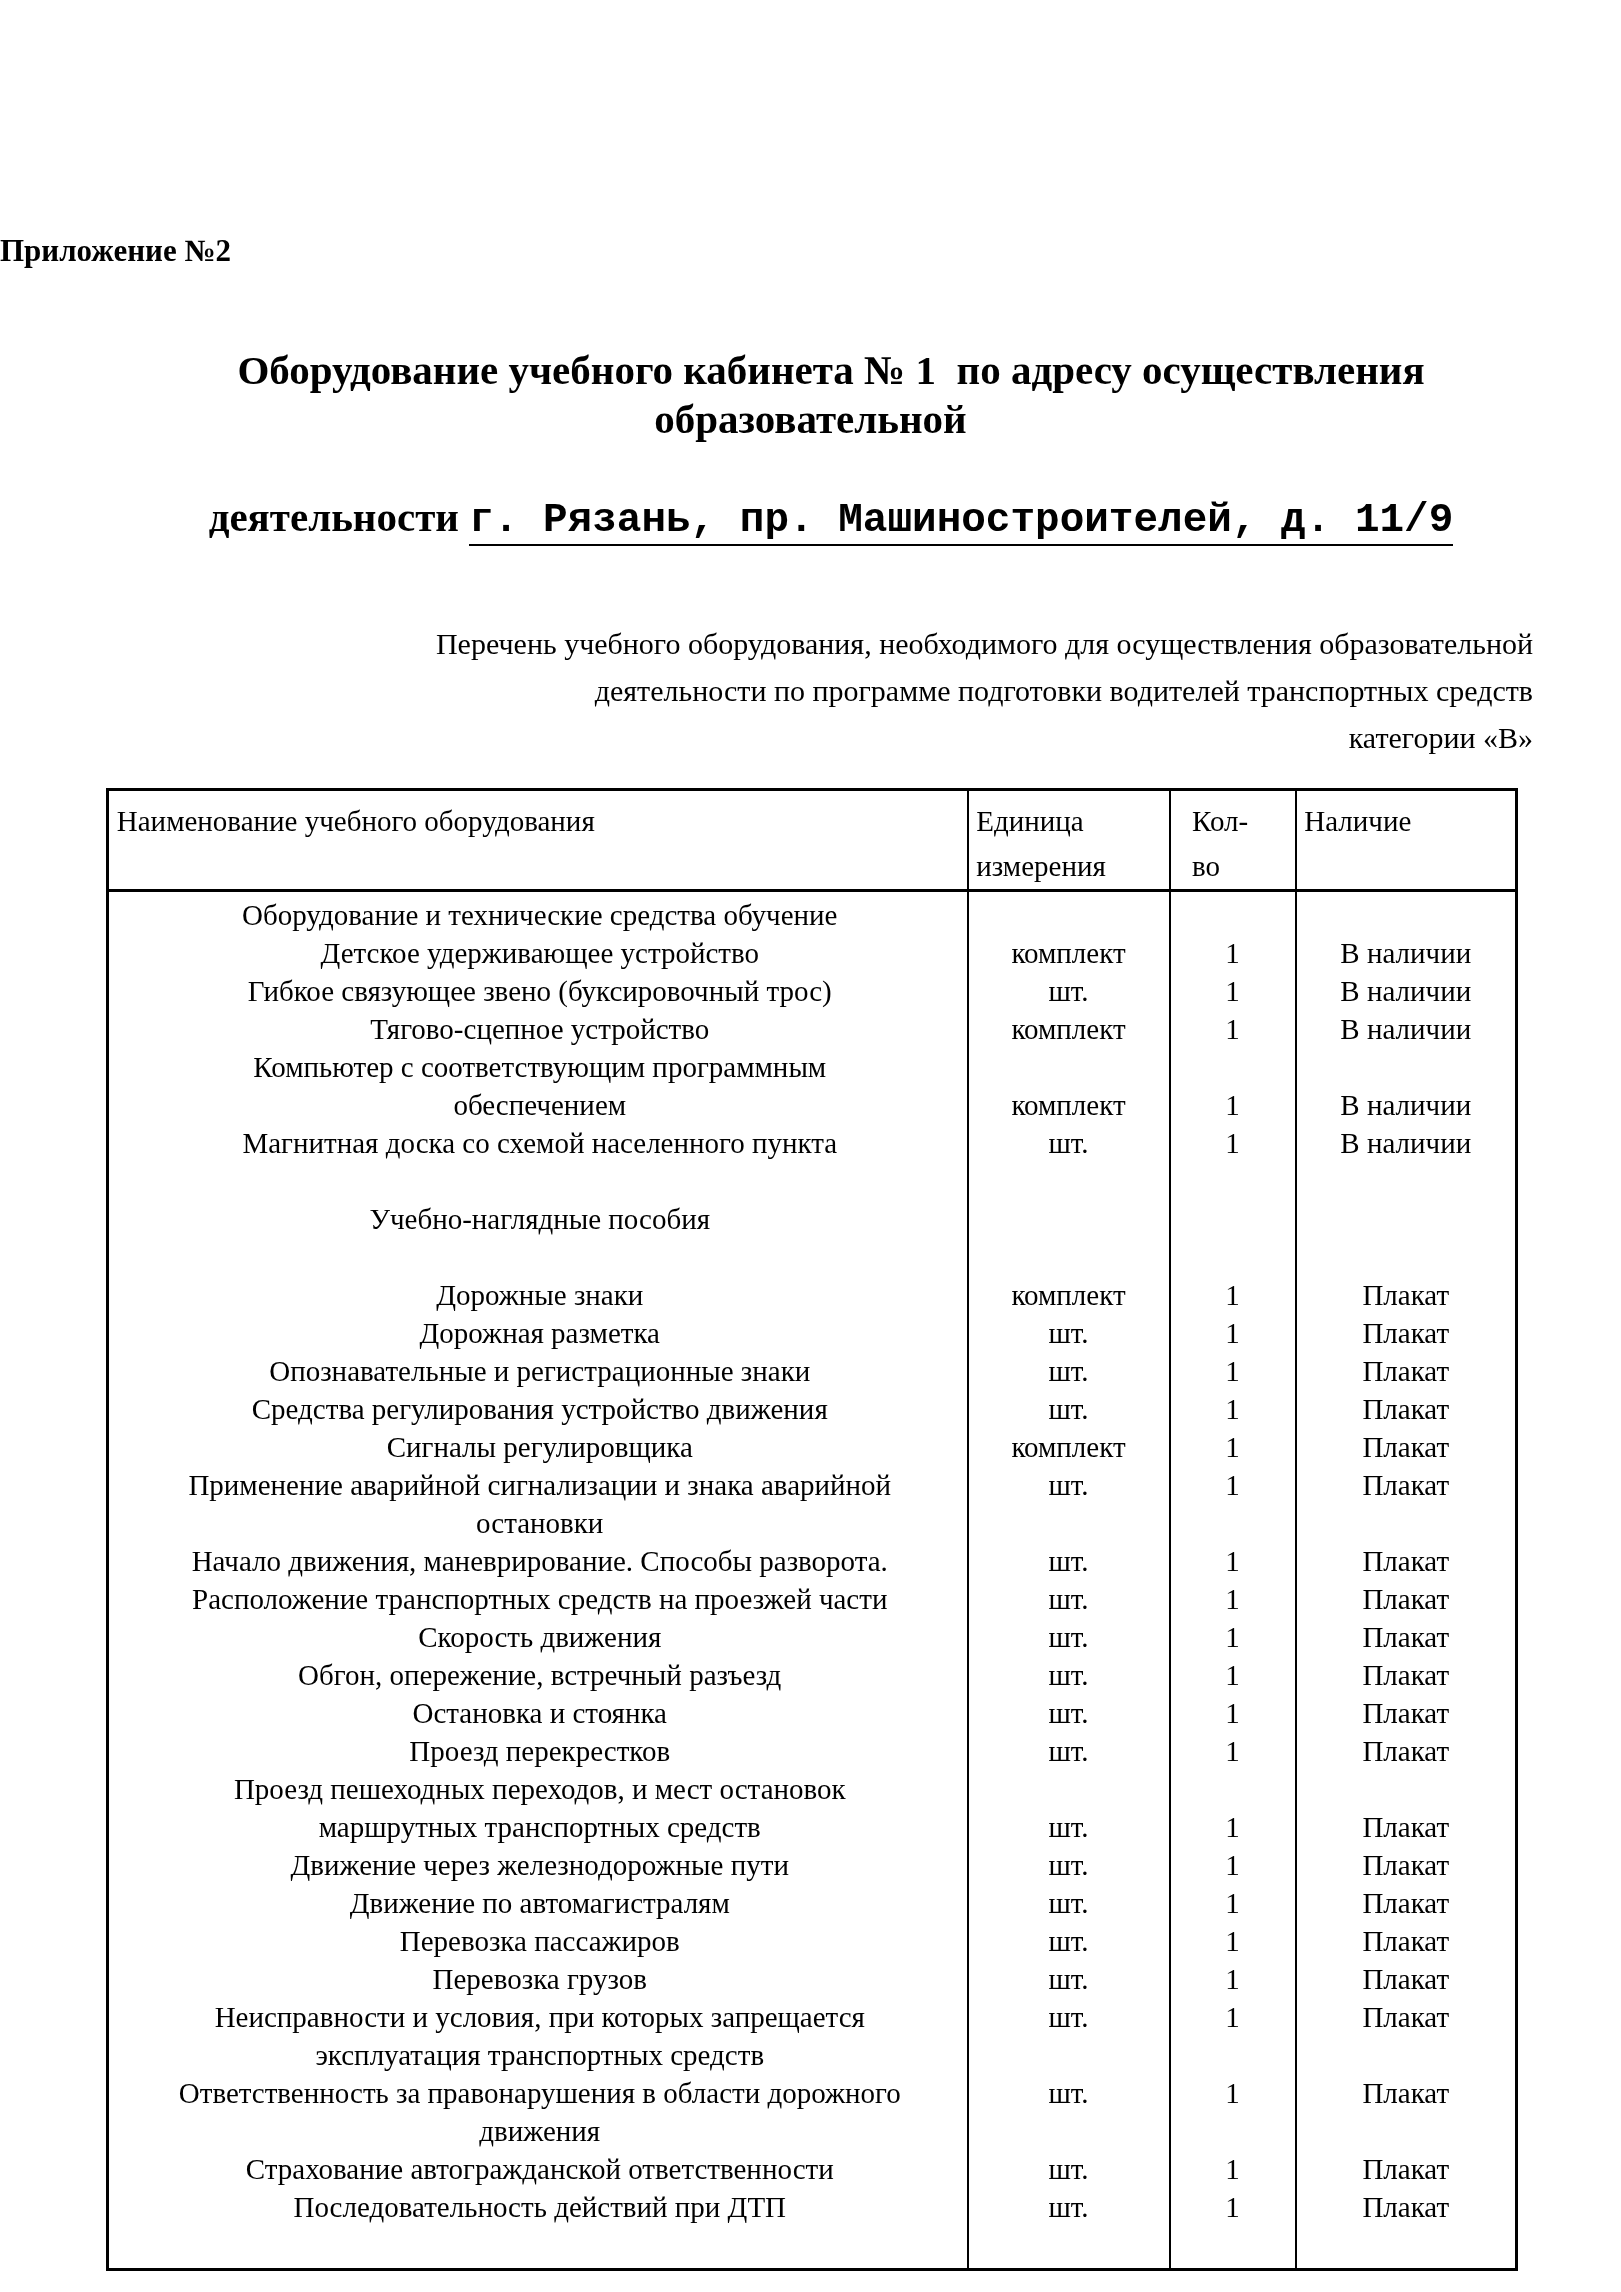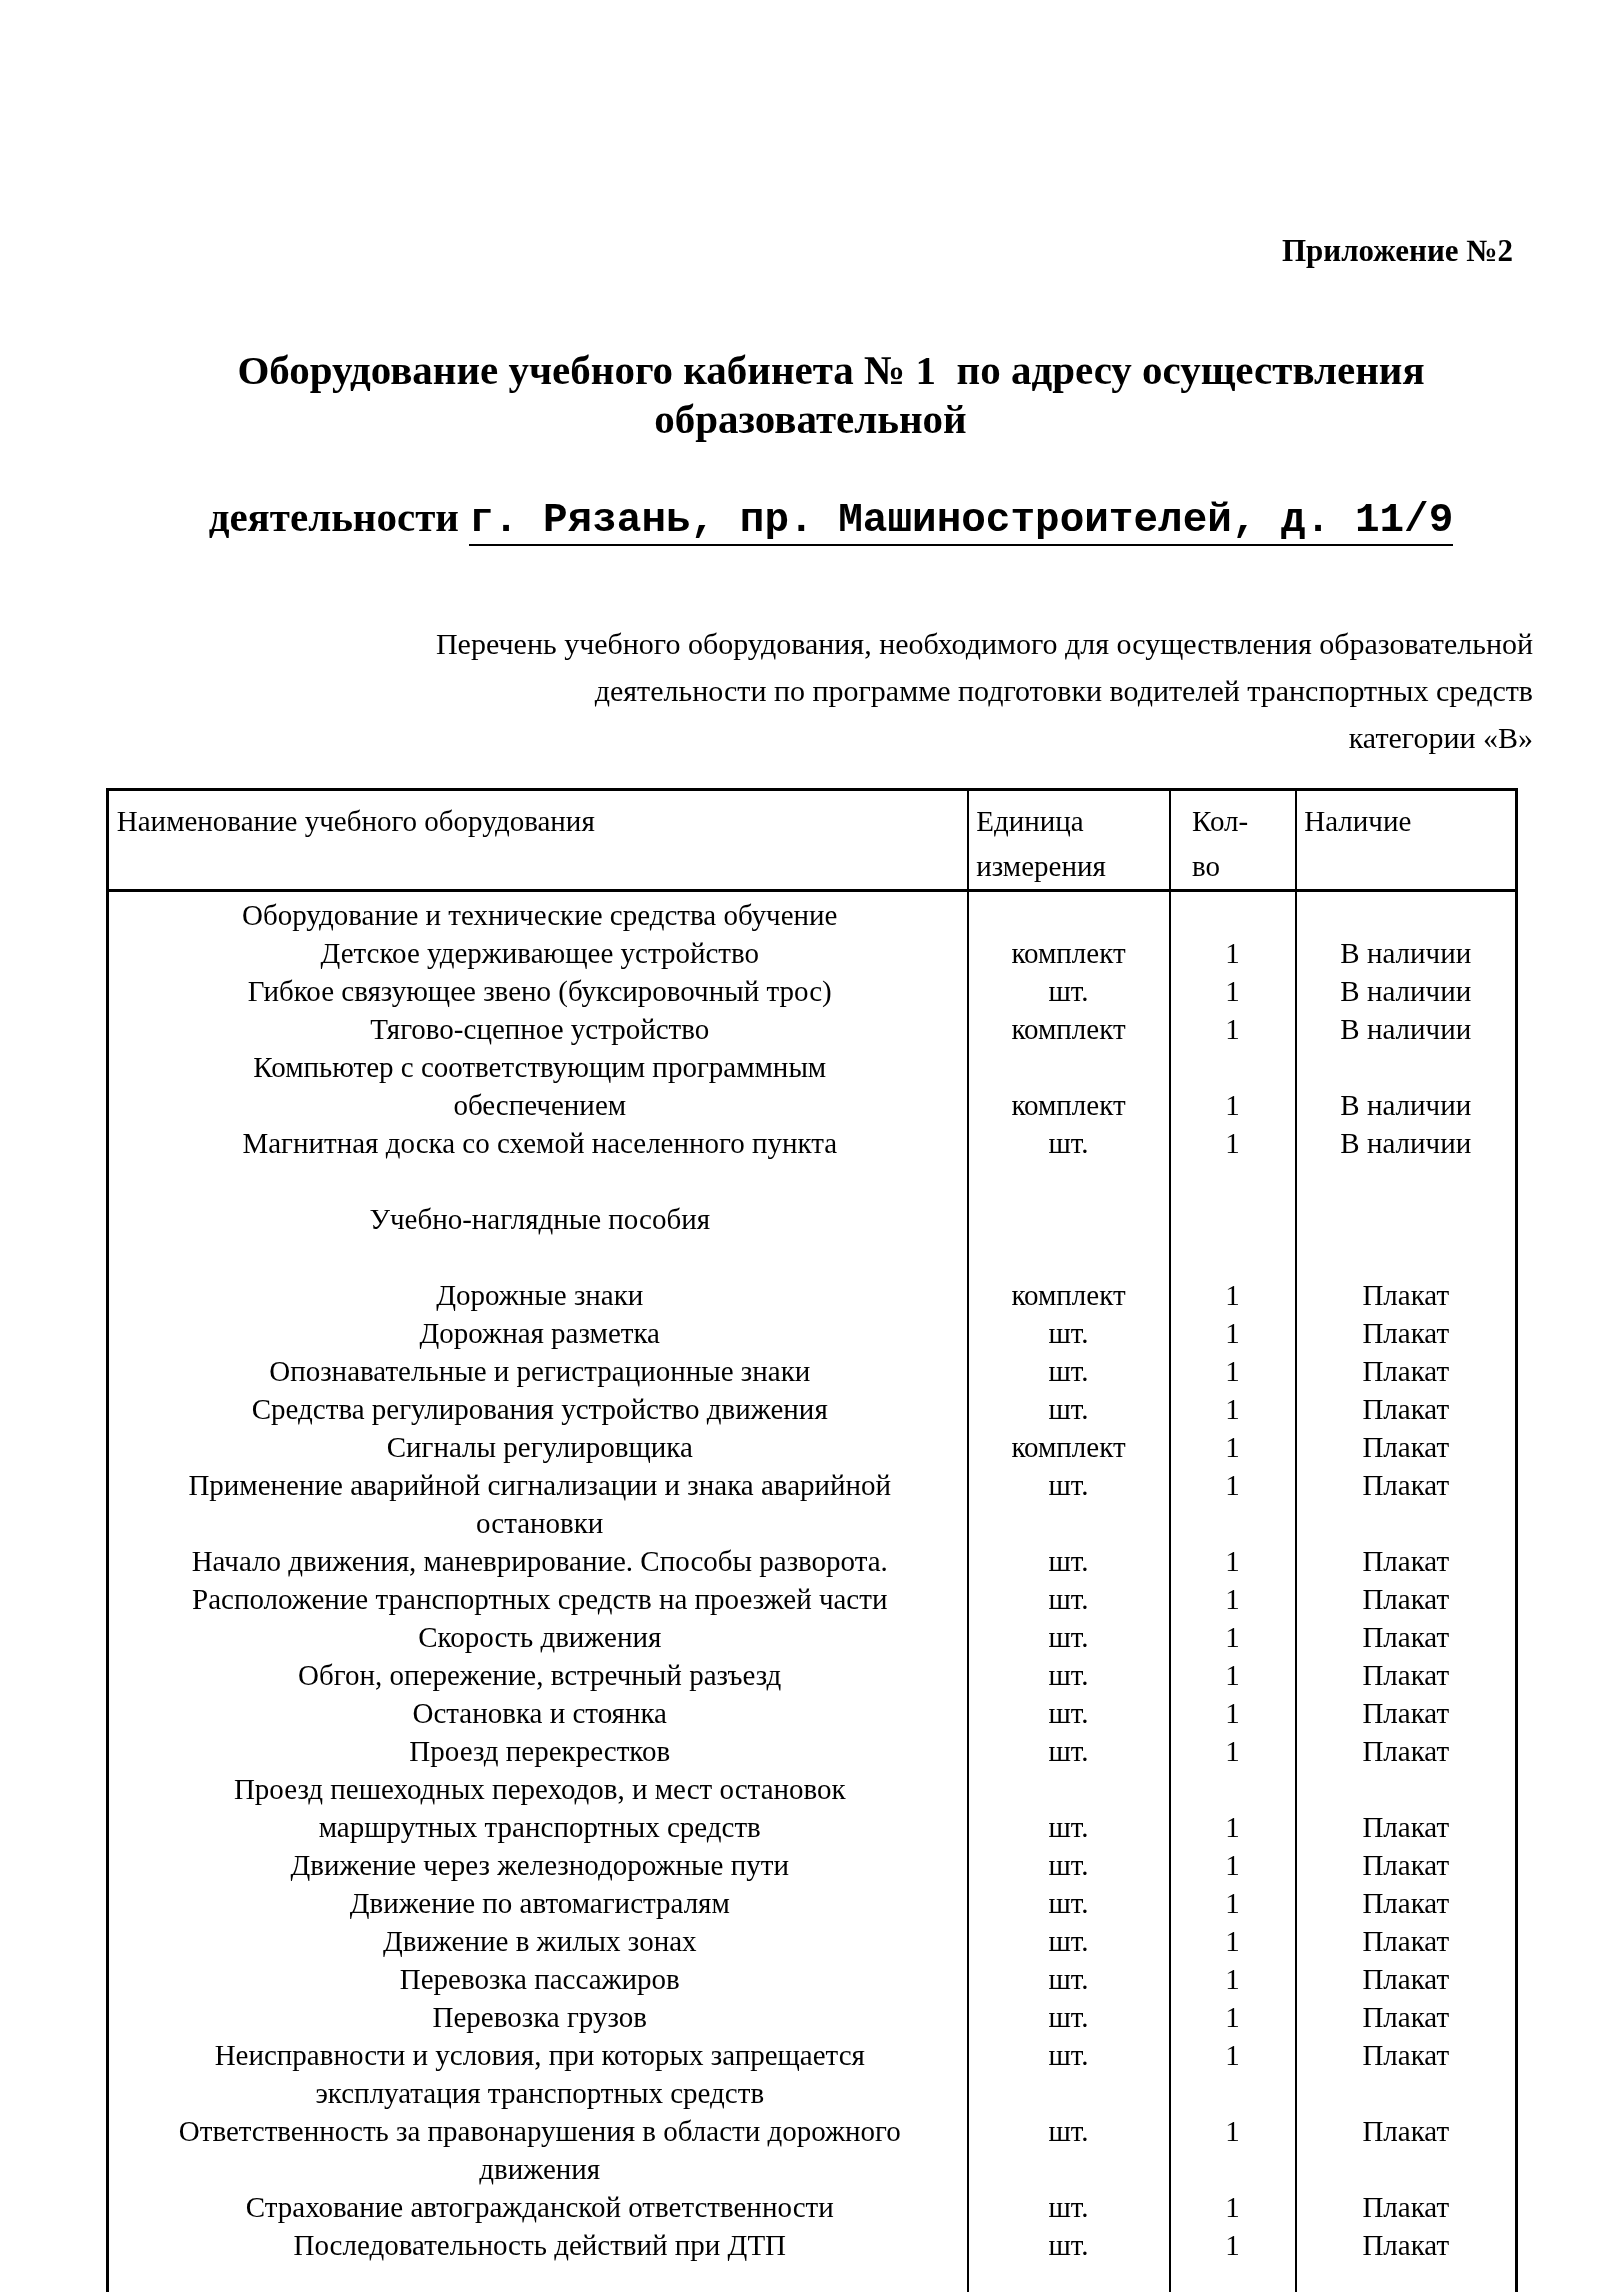--- a/index.html
+++ b/index.html
@@ -11,21 +11,20 @@
     position: relative;
     width: 1621px;
     height: 2293px;
     background: #ffffff;
     color: #000000;
     font-family: "Liberation Serif", "DejaVu Serif", serif;
     overflow: hidden;
   }
   .annex {
     padding: 231px 108px 0 0;
-    text-align: right;
     font-weight: 700;
     font-size: 31px;
     line-height: 39px;
   }
   .title {
     margin: 27.4px 88px 0;
     text-align: center;
     font-weight: 700;
     font-size: 41px;
     line-height: 49px;
@@ -311,28 +310,20 @@
         <tr class="r-item">
           <td class="c-name">
             <div>Движение по автомагистралям</div>
           </td>
           <td class="c-unit">шт.</td>
           <td class="c-qty">1</td>
           <td class="c-availability">Плакат</td>
         </tr>
         <tr class="r-item">
           <td class="c-name">
-            <div>Движение в жилых зонах</div>
-          </td>
-          <td class="c-unit">шт.</td>
-          <td class="c-qty">1</td>
-          <td class="c-availability">Плакат</td>
-        </tr>
-        <tr class="r-item">
-          <td class="c-name">
             <div>Перевозка пассажиров</div>
           </td>
           <td class="c-unit">шт.</td>
           <td class="c-qty">1</td>
           <td class="c-availability">Плакат</td>
         </tr>
         <tr class="r-item">
           <td class="c-name">
             <div>Перевозка грузов</div>
           </td>

